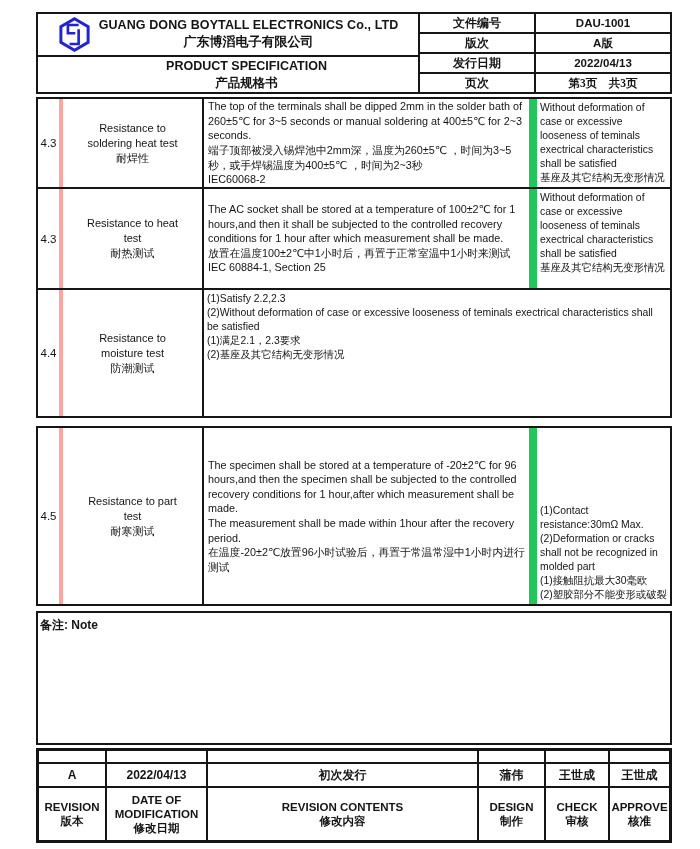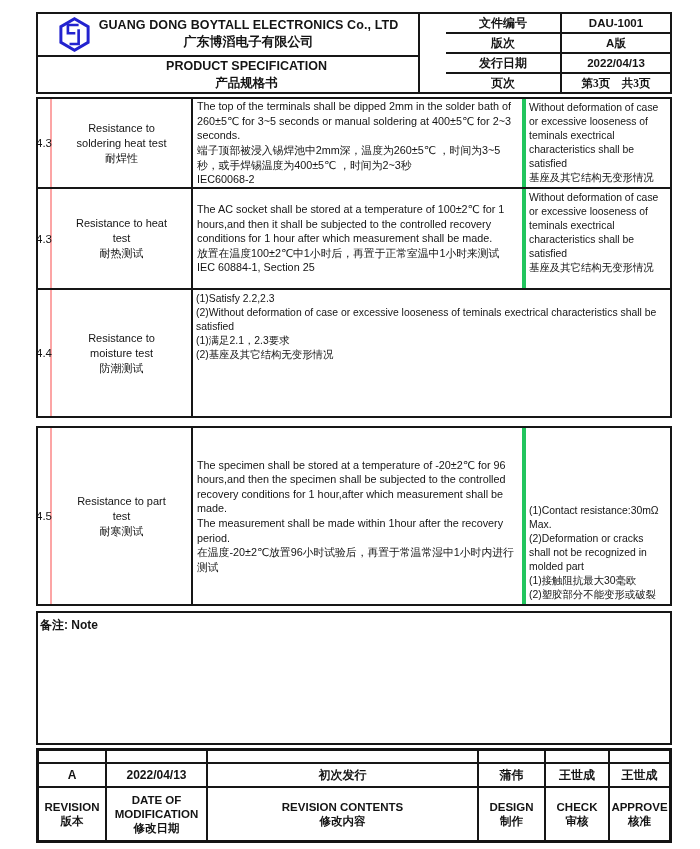--- a/index.html
+++ b/index.html
@@ -8,21 +8,21 @@
     background: #ffffff;
     font-family: "Liberation Sans", "DejaVu Sans", sans-serif;
     color: #141414;
     position: relative;
     overflow: hidden;
   }
   .doc { position: absolute; left: 36px; top: 12px; width: 636px; }
   .bdr { border: 2px solid #161616; }
 
   
-  .header-table { display: flex; height: 82px; background: #fff; gap: 26px; }
+  .header-table { display: flex; height: 82px; background: #fff; }
   .h-left { width: 382px; border-right: 2px solid #161616; display: flex; flex-direction: column; }
   .company-block { height: 43px; border-bottom: 2px solid #161616; display: flex; align-items: center; justify-content: center; gap: 8px; }
   .logo { width: 33px; height: 37px; flex: 0 0 auto; }
   .logo path { stroke: var(--logo-blue, #2323cf); fill: none; }
   .company-names { text-align: center; }
   .company-en { font-weight: bold; font-size: 12.5px; letter-spacing: .1px; }
   .company-cn { font-weight: bold; font-size: 13px; margin-top: 1px; }
   .product-block { flex: 1; display: flex; flex-direction: column; align-items: center; justify-content: center; padding-left: 37px; }
   .product-en, .product-cn { font-weight: bold; font-size: 12.5px; line-height: 17px; }
   .h-right { flex: 1; display: flex; flex-direction: column; text-align: center; }
@@ -32,23 +32,23 @@
   .h-value { flex: 1; display: flex; align-items: center; justify-content: center; font-weight: bold; font-size: 11.5px; }
 
   
   .spec-section { margin-top: 3px; }
   .spec-row { display: flex; border-bottom: 2px solid #161616; }
   .spec-section .spec-row:last-child { border-bottom: none; }
   .row-h1 { height: 90px; }
   .row-h2 { height: 101px; }
   .row-h3 { height: 126px; }
   .row-h4 { height: 176px; }
-  .c-no { width: 14px; border-right: 2px solid #fca5a5; display: flex; align-items: center; justify-content: center; font-size: 11.5px; }
+  .c-no { width: 25px; border-right: 4px solid #fca5a5; display: flex; align-items: center; justify-content: center; font-size: 11.5px; }
   .c-name { width: 141px; border-right: 2px solid #161616; display: flex; align-items: center; justify-content: center; text-align: center; font-size: 11px; padding: 18px; }
-  .c-desc { width: 333px; border-right: 4px solid #22c55e; padding: 2px 4px; display: flex; flex-direction: column; justify-content: center; font-size: 10.8px; }
+  .c-desc { width: 333px; border-right: 8px solid #22c55e; padding: 2px 4px; display: flex; flex-direction: column; justify-content: center; font-size: 10.8px; }
   .c-req { flex: 1; padding: 2px 3px; font-size: 10.4px; display: flex; flex-direction: column; }
   .c-req.center { justify-content: flex-end; }
   .pre { white-space: pre-line; line-height: 14.6px; }
   .c-name .pre { line-height: 15px; }
   .c-req .pre { line-height: 14px; }
 
   .section-45 { margin-top: 8px; }
 
   
   .note-box { margin-top: 5px; height: 134px; padding: 2px 2px; }

